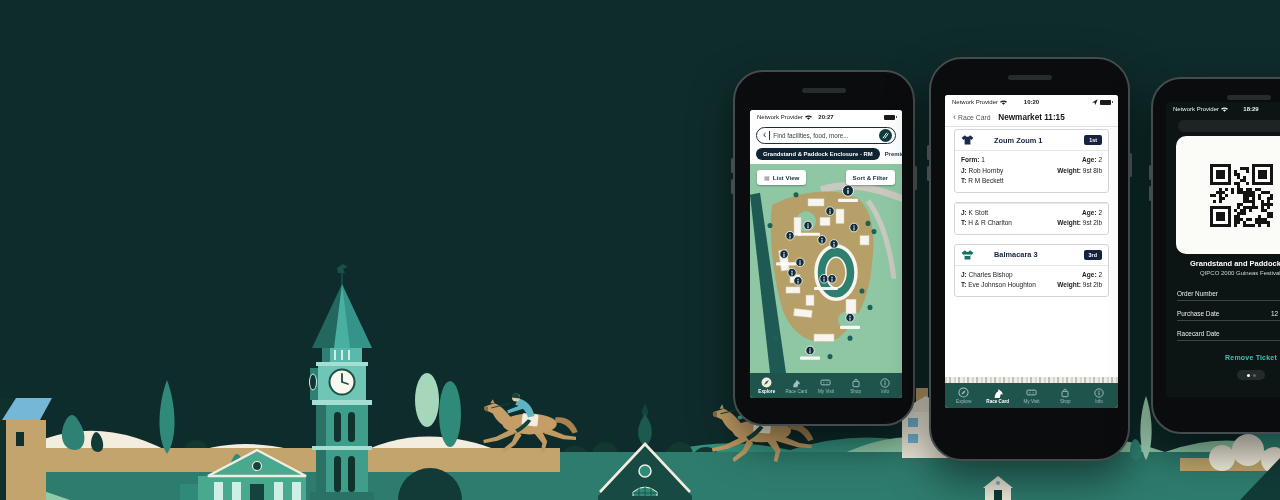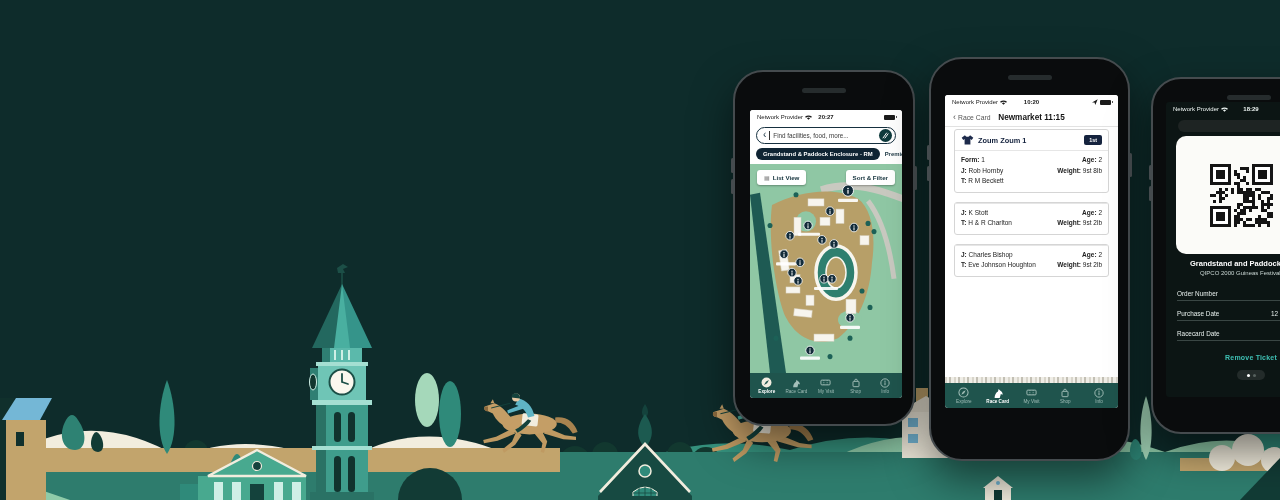--- a/index.html
+++ b/index.html
@@ -71,21 +71,21 @@
   .rc-header{position:relative;height:18px;border-bottom:1px solid #e2e2e2;display:flex;
              align-items:center;padding:0 8px;flex:0 0 auto;background:#fff;}
   .back{font-size:6.8px;color:#555;display:flex;gap:2px;align-items:center;z-index:1;}
   .bchev{font-size:9px;line-height:1;margin-top:-1px;}
   .rc-title{position:absolute;left:0;right:0;text-align:center;font-size:8.2px;font-weight:bold;color:#141414;}
   .rc-body{flex:1;overflow:hidden;display:flex;flex-direction:column;background:#fff;}
   .race-info{padding:6px 9px 4px;flex:0 0 auto;}
   .race-name{font-size:7.8px;font-weight:bold;color:#141414;line-height:1.42;margin-bottom:3px;}
   .race-row{display:flex;justify-content:space-between;font-size:6.8px;color:#2a2a2a;line-height:1.55;}
   .hcard{margin:2px 9px 7px;border:1px solid #d5d5d5;border-radius:3px;flex:0 0 auto;background:#fff;}
-  .hhead{display:flex;align-items:center;gap:4px;padding:5px 6px;}
+  .hhead{display:flex;align-items:center;gap:20px;padding:5px 6px;}
   .hname{font-size:7.4px;font-weight:bold;color:#15233E;}
   .hpos{margin-left:auto;background:#15233E;color:#fff;font-size:5.4px;font-weight:bold;
         padding:2px 5px;border-radius:2px;}
   .hbody{border-top:1px solid #e6e6e6;padding:4px 6px 5px;display:flex;justify-content:space-between;
          font-size:6.5px;color:#222;}
   .hline{line-height:10.5px;white-space:nowrap;}
   .hl{font-weight:bold;}
   .hcol.right{text-align:right;}
   .torn{height:6px;margin-top:auto;flex:0 0 auto;
         background:repeating-linear-gradient(90deg,#d8d5cb 0 2px,#f3f1ea 2px 4px,#c2bfb4 4px 6px,#efede6 6px 9px);}
@@ -549,20 +549,28 @@
               <div class="hline"><span class="hl">T:</span> <span>H &amp; R Charlton</span></div>
             </div>
             <div class="hcol right">
               <div class="hline"><span class="hl">Age:</span> <span>2</span></div>
               <div class="hline"><span class="hl">Weight:</span> <span>9st 2lb</span></div>
             </div>
           </div>
         </div>
 
         <div class="hcard">
+          <div class="hhead">
+            <svg width="13" height="10" viewBox="0 0 14 11">
+                <path d="M4.2 0.4 L0.6 3 L2.4 5.4 L3.8 4.4 L3.8 10.4 L10.2 10.4 L10.2 4.4 L11.6 5.4 L13.4 3 L9.8 0.4 C9 1.6 8.1 2 7 2 C5.9 2 5 1.6 4.2 0.4 Z" fill="#157065"></path>
+                <rect x="3.8" y="5" width="6.4" height="1.6" fill="#fff"></rect>
+              </svg>
+            <span class="hname">Balmacara 3</span>
+            <span class="hpos">3rd</span>
+          </div>
           <div class="hbody">
             <div class="hcol">
               <div class="hline"><span class="hl">J:</span> <span>Charles Bishop</span></div>
               <div class="hline"><span class="hl">T:</span> <span>Eve Johnson Houghton</span></div>
             </div>
             <div class="hcol right">
               <div class="hline"><span class="hl">Age:</span> <span>2</span></div>
               <div class="hline"><span class="hl">Weight:</span> <span>9st 2lb</span></div>
             </div>
           </div>

